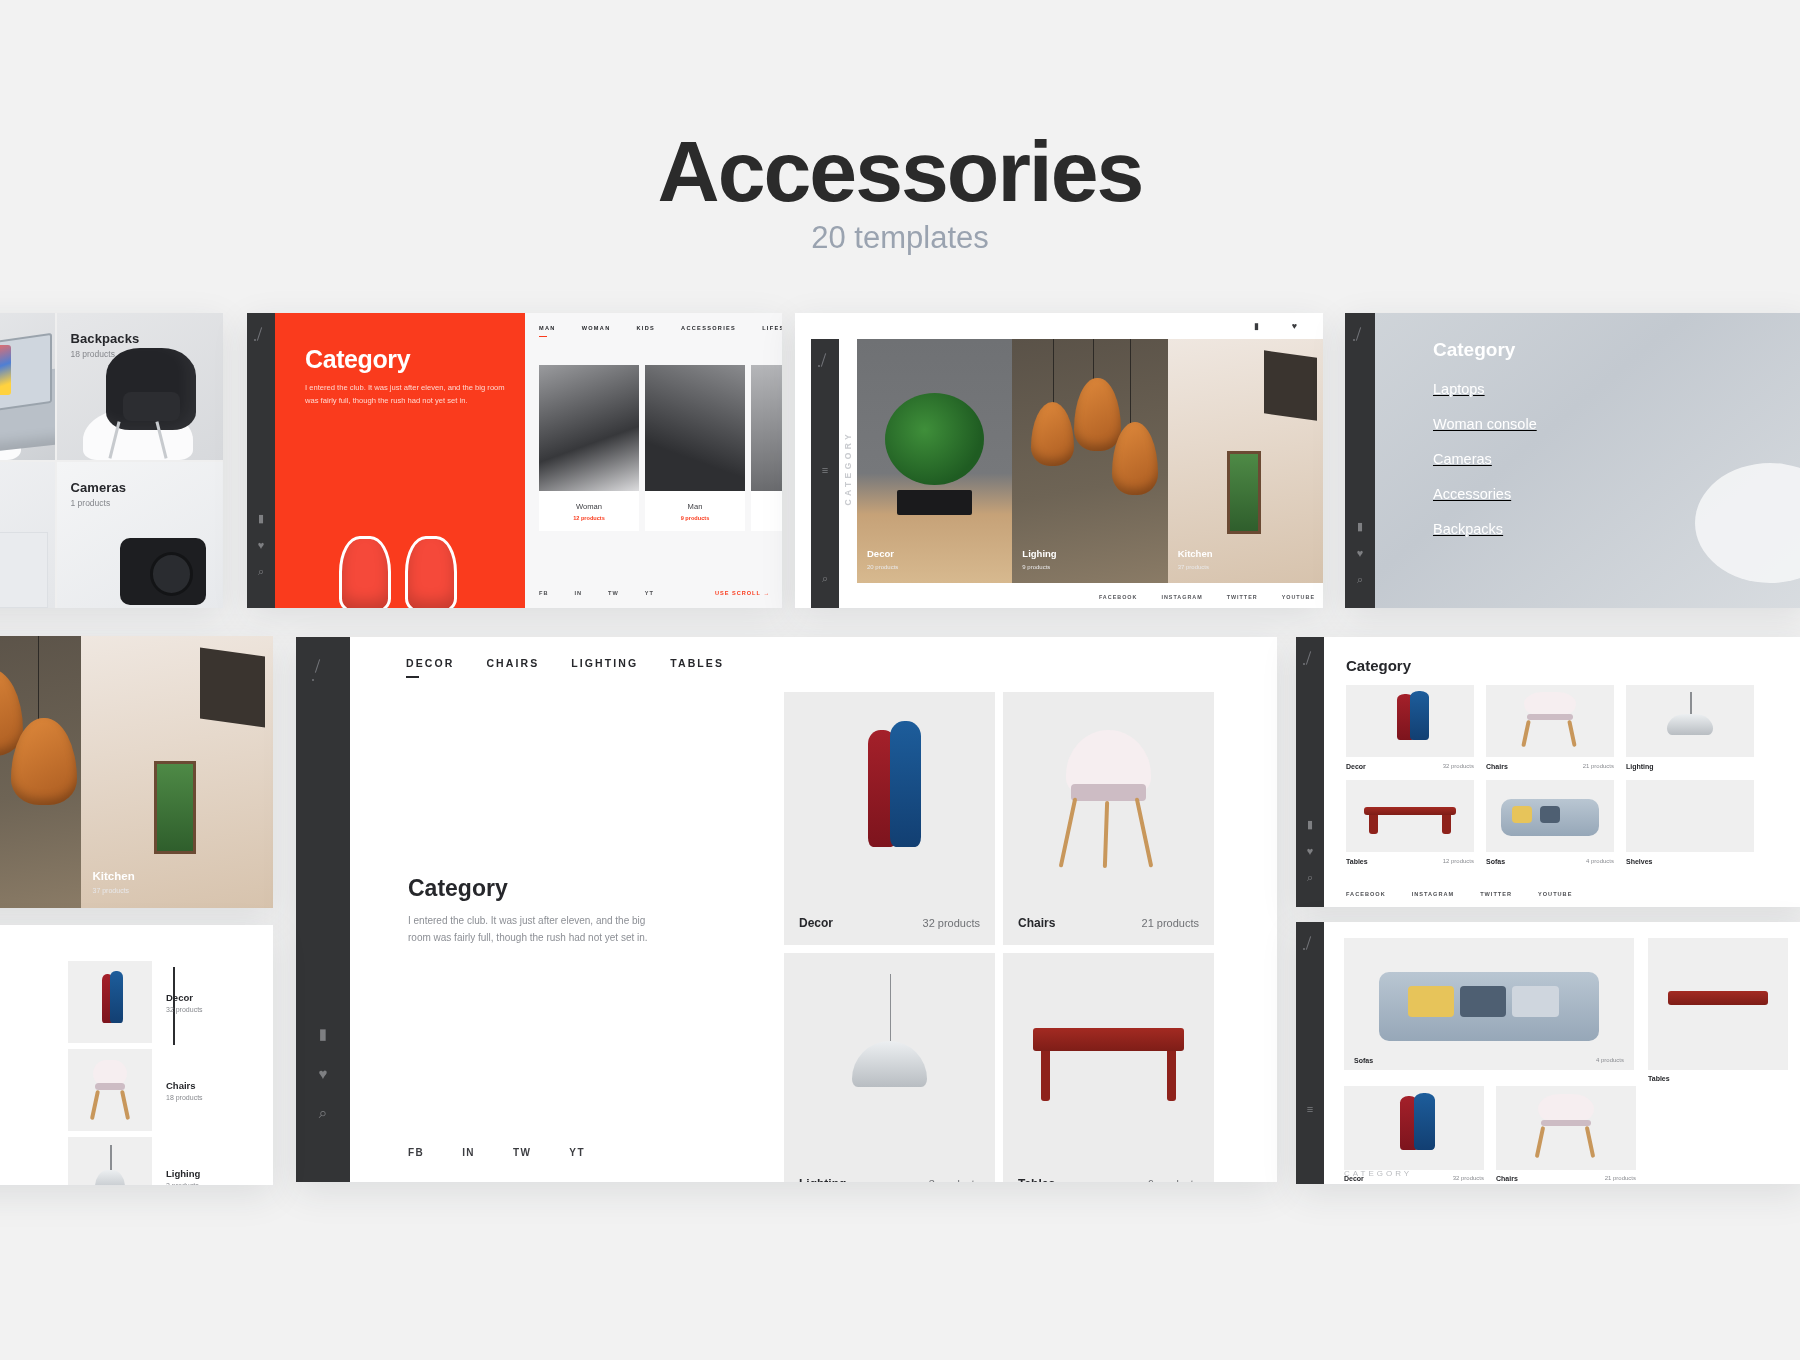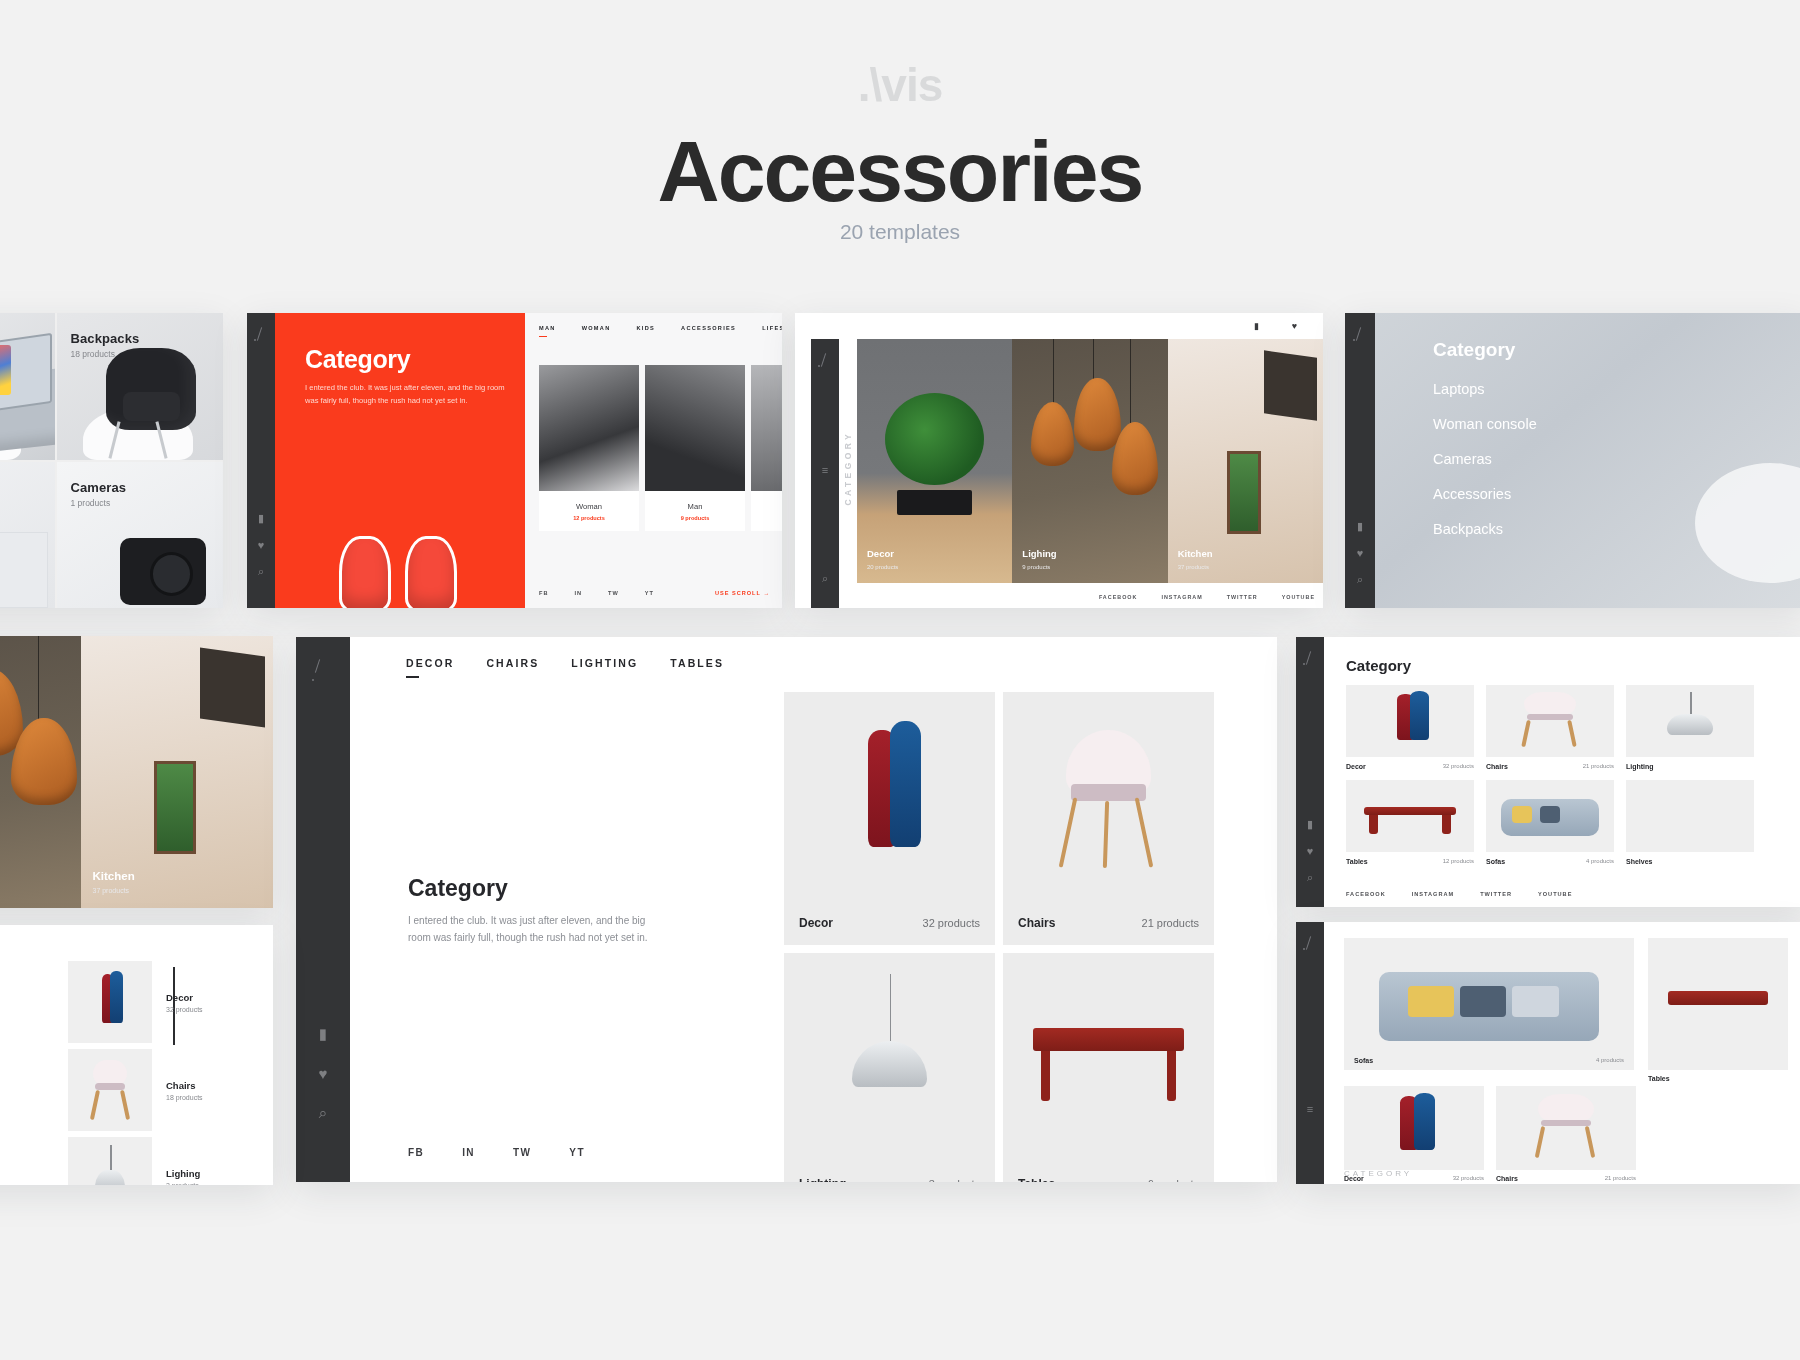--- a/index.html
+++ b/index.html
@@ -21,21 +21,21 @@
   }
   .title {
     position: absolute; top: 122px; left: 0; width: 1800px;
     text-align: center;
     font-size: 86px; font-weight: 700; letter-spacing: -2px;
     color: #2b2b2b;
   }
   .subtitle {
     position: absolute; top: 220px; left: 0; width: 1800px;
     text-align: center;
-    font-size: 21px; font-weight: 400;
+    font-size: 31px; font-weight: 400;
     color: #9aa3b0;
   }
 
   
   .card {
     position: absolute; background: #fff; overflow: hidden;
     box-shadow: 0 10px 34px rgba(40,45,60,.10);
   }
   .rail {
     position: absolute; left: 0; top: 0; bottom: 0; width: 36px;
@@ -158,21 +158,21 @@
   .kit-hood { position:absolute; right:4%; top:6%; width:34%; height:26%; background:#3a342f; transform: skewY(8deg);}
   .c3-foot { position:absolute; left:62px; right:8px; bottom:8px; display:flex; justify-content:flex-end; gap:24px;}
   .c3-foot span { font-size:5.4px; font-weight:700; letter-spacing:1px; color:#54555a;}
 
   
   #card4 { left: 1345px; top: 313px; width: 460px; height: 295px; }
   #card4 .rail { width: 30px; }
   .c4-body { position:absolute; left:30px; top:0; right:0; bottom:0;
     background: linear-gradient(140deg,#cfd4d9 0%,#c3c9d0 40%,#d8dce0 100%); overflow:hidden;}
   .c4-h { position:absolute; left:58px; top:26px; font-size:19px; font-weight:700; color:#fff;}
-  .c4-list { position:absolute; left:58px; top:68px; }
+  .c4-list { position:absolute; left:58px; top:68px;text-decoration:underline; }
   .c4-list div { font-size:14.5px; color:#fff; margin-bottom:19px; }
   .c4-orb { position:absolute; right:-40px; top:150px; width:150px; height:120px;
     background:#f4f5f6; border-radius:50%; opacity:.9;}
 
   
   #card5 { left: -112px; top: 636px; width: 385px; height: 272px; }
   .c5-cols { position:absolute; inset:0; display:flex; }
   .c5-col { position:relative; flex:1; overflow:hidden;}
   .c5-col .nm { position:absolute; left:12px; bottom:26px; font-size:11.5px; font-weight:700; color:#fff; z-index:4;}
   .c5-col .ct { position:absolute; left:12px; bottom:14px; font-size:7px; color:#e8e8ea; z-index:4;}
@@ -249,21 +249,20 @@
 
   .sofa-body { position:absolute; left:12%; top:26%; width:76%; height:52%;
     background: linear-gradient(180deg,#b9c6d2,#96a7b8); border-radius: 10px;}
   .sofa-cush { position:absolute; top:36%; width:16%; height:24%; border-radius:4px;}
 </style>
 </head>
 <body>
 
 <div class="page">
 
-  <div class="brand">.\vis</div>
   <div class="title">Accessories</div>
   <div class="subtitle">20 templates</div>
 
   <div class="card" id="card1">
     <div class="tilegrid">
       <div class="tile t-laptops">
         <div class="chair-white"></div>
         <div class="laptop-shape"></div>
         <div class="laptop-screen"></div>
         <div class="phone-shape"></div>

